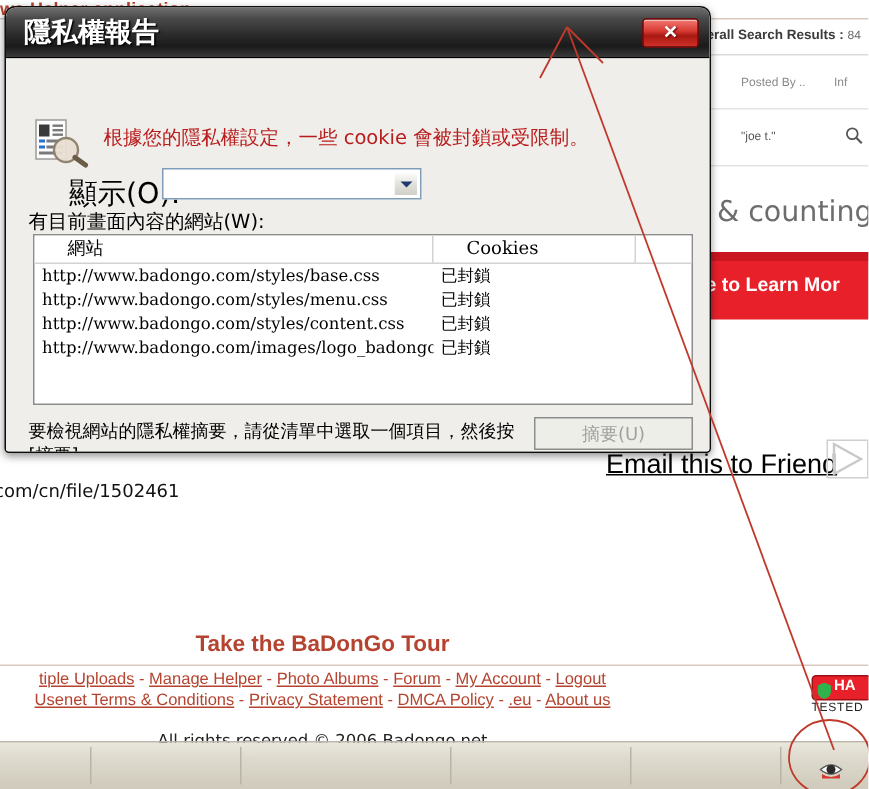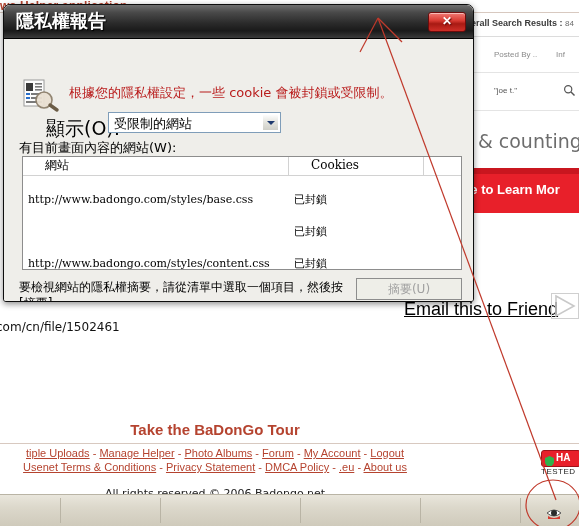--- a/index.html
+++ b/index.html
@@ -177,21 +177,21 @@
     background:#fff;border:1px solid #8d8d8d;box-sizing:border-box;overflow:hidden;
   }
   .lv-head{position:relative;height:18px;background:#fff;border-bottom:1px solid #d2d2d2;}
   .lv-head .hcell{
     position:absolute;top:0;height:18px;line-height:17px;
     font-size:12px;color:#000;padding-left:22px;box-sizing:border-box;
     border-right:1px solid #d2d2d2;cursor:pointer;
     font-family:"DejaVu Serif","Liberation Serif",serif;
   }
   .lv-rows{position:relative;}
-  .lv-row{position:relative;height:16px;margin-top:16px;}
+  .lv-row{position:relative;height:16px;}
   .lv-row .c{
     position:absolute;top:0;height:16px;line-height:15px;font-size:11px;color:#000;
     padding-left:5px;box-sizing:border-box;white-space:nowrap;overflow:hidden;
     font-family:"DejaVu Serif","Liberation Serif",serif;
   }
   .col-site{left:0;width:266px;}
   .col-cookie{left:266px;width:135px;}
   .col-extra{left:401px;width:38px;border-right:none;}
 
   .hint{
@@ -337,41 +337,41 @@
         <circle cx="22" cy="21" r="8" fill="#e9e0d2" stroke="#8d7f6b" stroke-width="1.6" opacity="0.95"></circle>
         <line x1="28" y1="26" x2="35" y2="31" stroke="#6b5c46" stroke-width="3.4" stroke-linecap="round"></line>
       </svg>
     </div>
 
     <div class="dlg-intro">根據您的隱私權設定，一些 cookie 會被封鎖或受限制。</div>
 
     <div class="row-show">
       <div class="lbl">顯示(O):</div>
       <div class="combo">
-        <div class="val">受限制的網站</div>
         <div class="btn">
             <i></i>
           </div>
       </div>
     </div>
 
     <div class="lbl-sites">有目前畫面內容的網站(W):</div>
 
     <div class="listview">
       <div class="lv-head">
         <div class="hcell col-site">網站</div>
         <div class="hcell col-cookie">Cookies</div>
         <div class="hcell col-extra"></div>
       </div>
       <div class="lv-rows">
         <div class="lv-row">
           <div class="c col-site">http://www.badongo.com/styles/base.css</div>
           <div class="c col-cookie">已封鎖</div>
         </div>
         <div class="lv-row">
+          <div class="c col-site">http://www.badongo.com/styles/menu.css</div>
           <div class="c col-cookie">已封鎖</div>
         </div>
         <div class="lv-row">
           <div class="c col-site">http://www.badongo.com/styles/content.css</div>
           <div class="c col-cookie">已封鎖</div>
         </div>
         <div class="lv-row">
           <div class="c col-site">http://www.badongo.com/images/logo_badongo1.net...</div>
           <div class="c col-cookie">已封鎖</div>
         </div>

